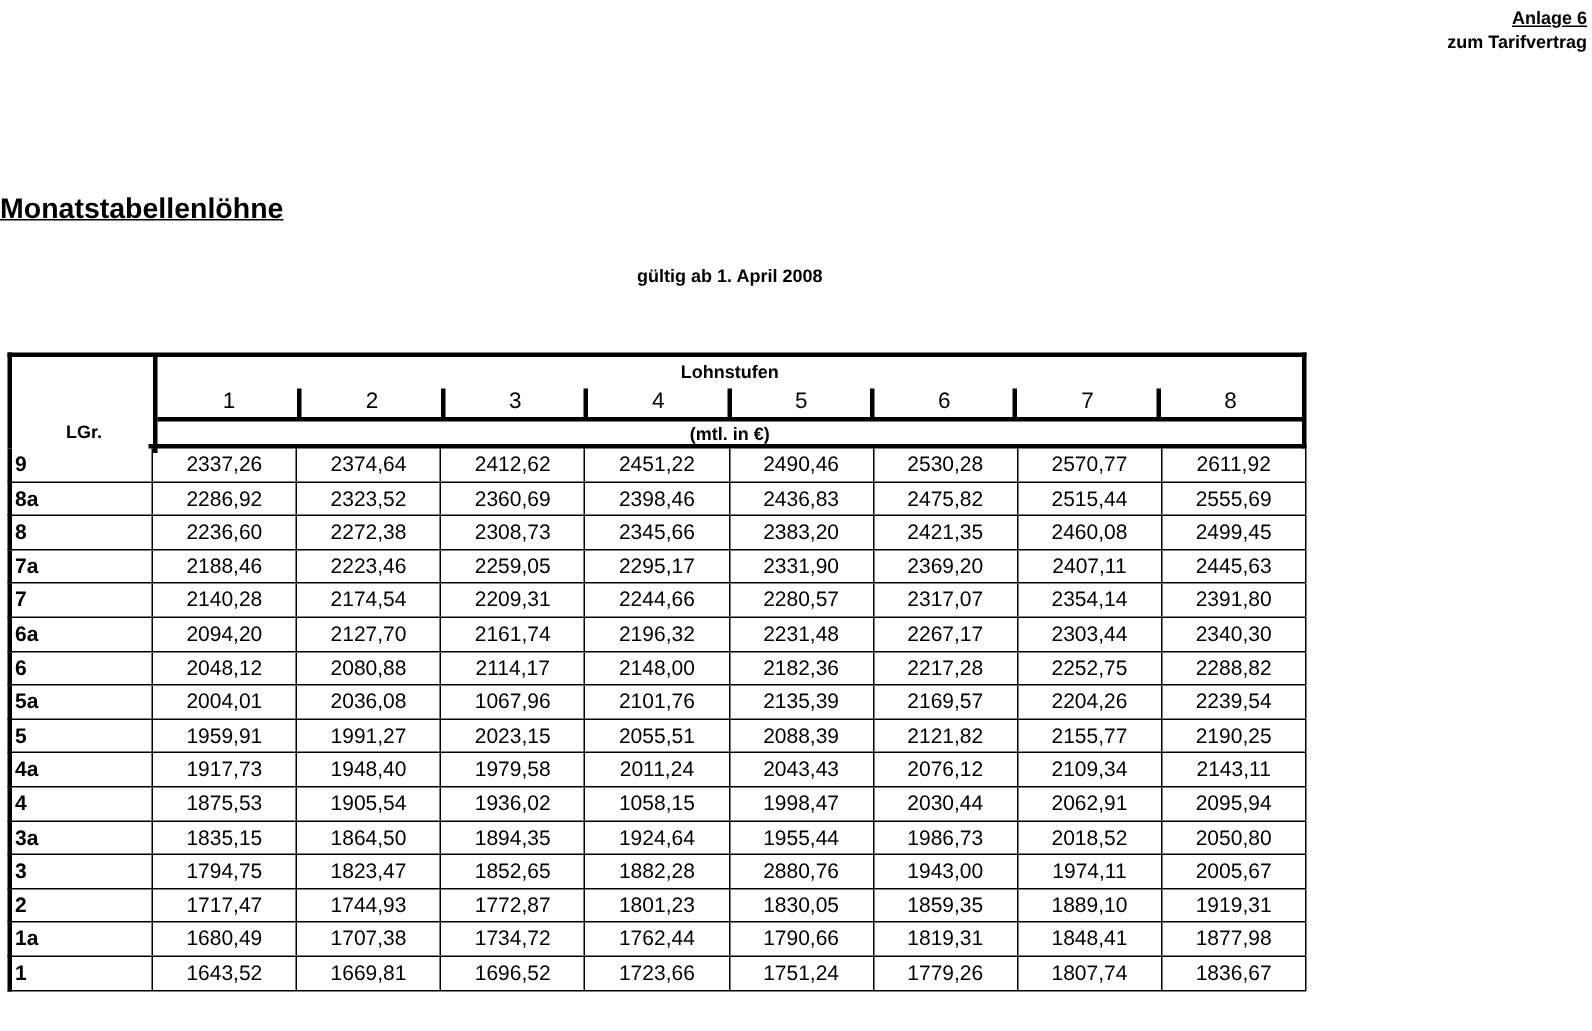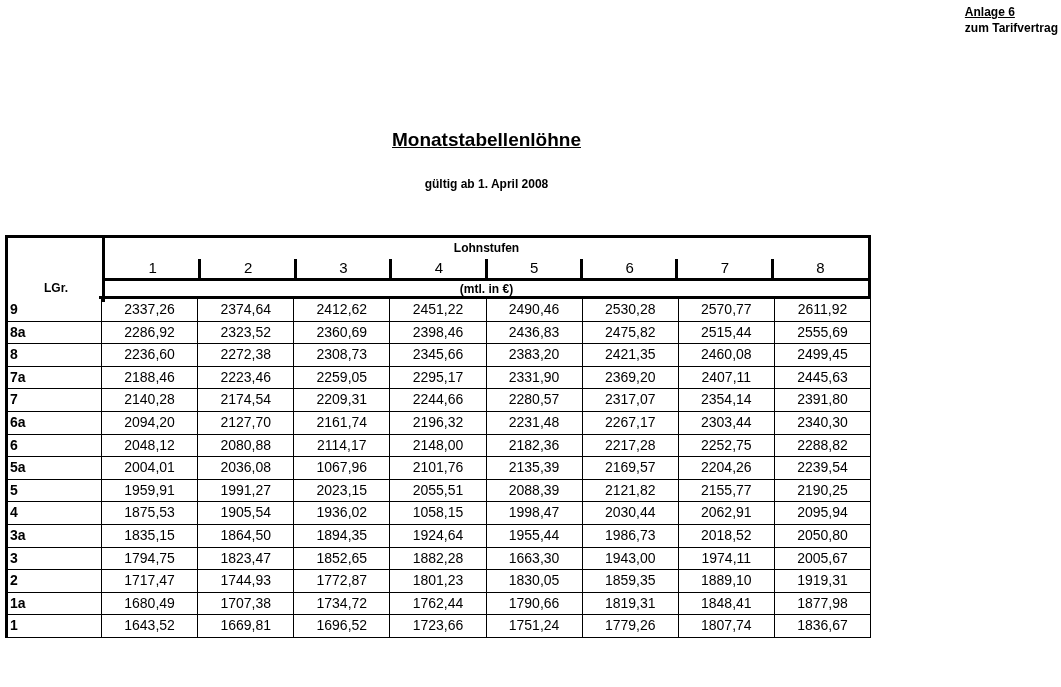--- a/index.html
+++ b/index.html
@@ -12,31 +12,31 @@
       height: 687px;
       position: relative;
       overflow: hidden;
       font-family: "Liberation Sans", sans-serif;
       color: #000;
     }
     .anlage {
       position: absolute;
       right: 3px;
       top: 4px;
+      text-align: right;
       font-size: 12px;
       font-weight: bold;
       line-height: 16px;
     }
     .anlage .a1 { text-decoration: underline; }
     .title {
       position: absolute;
       left: 0;
       width: 973px;
       top: 129px;
-      text-align: center;
       font-size: 19px;
       font-weight: bold;
       text-decoration: underline;
     }
     .subtitle {
       position: absolute;
       left: 0;
       width: 973px;
       top: 177px;
       text-align: center;
@@ -280,20 +280,31 @@
         <div class="v">1959,91</div>
         <div class="v">1991,27</div>
         <div class="v">2023,15</div>
         <div class="v">2055,51</div>
         <div class="v">2088,39</div>
         <div class="v">2121,82</div>
         <div class="v">2155,77</div>
         <div class="v">2190,25</div>
       </div>
       <div class="row">
+        <div class="lg">4a</div>
+        <div class="v">1917,73</div>
+        <div class="v">1948,40</div>
+        <div class="v">1979,58</div>
+        <div class="v">2011,24</div>
+        <div class="v">2043,43</div>
+        <div class="v">2076,12</div>
+        <div class="v">2109,34</div>
+        <div class="v">2143,11</div>
+      </div>
+      <div class="row">
         <div class="lg">4</div>
         <div class="v">1875,53</div>
         <div class="v">1905,54</div>
         <div class="v">1936,02</div>
         <div class="v">1058,15</div>
         <div class="v">1998,47</div>
         <div class="v">2030,44</div>
         <div class="v">2062,91</div>
         <div class="v">2095,94</div>
       </div>
@@ -307,21 +318,21 @@
         <div class="v">1986,73</div>
         <div class="v">2018,52</div>
         <div class="v">2050,80</div>
       </div>
       <div class="row">
         <div class="lg">3</div>
         <div class="v">1794,75</div>
         <div class="v">1823,47</div>
         <div class="v">1852,65</div>
         <div class="v">1882,28</div>
-        <div class="v">1663,30</div>
+        <div class="v">2880,76</div>
         <div class="v">1943,00</div>
         <div class="v">1974,11</div>
         <div class="v">2005,67</div>
       </div>
       <div class="row">
         <div class="lg">2</div>
         <div class="v">1717,47</div>
         <div class="v">1744,93</div>
         <div class="v">1772,87</div>
         <div class="v">1801,23</div>

